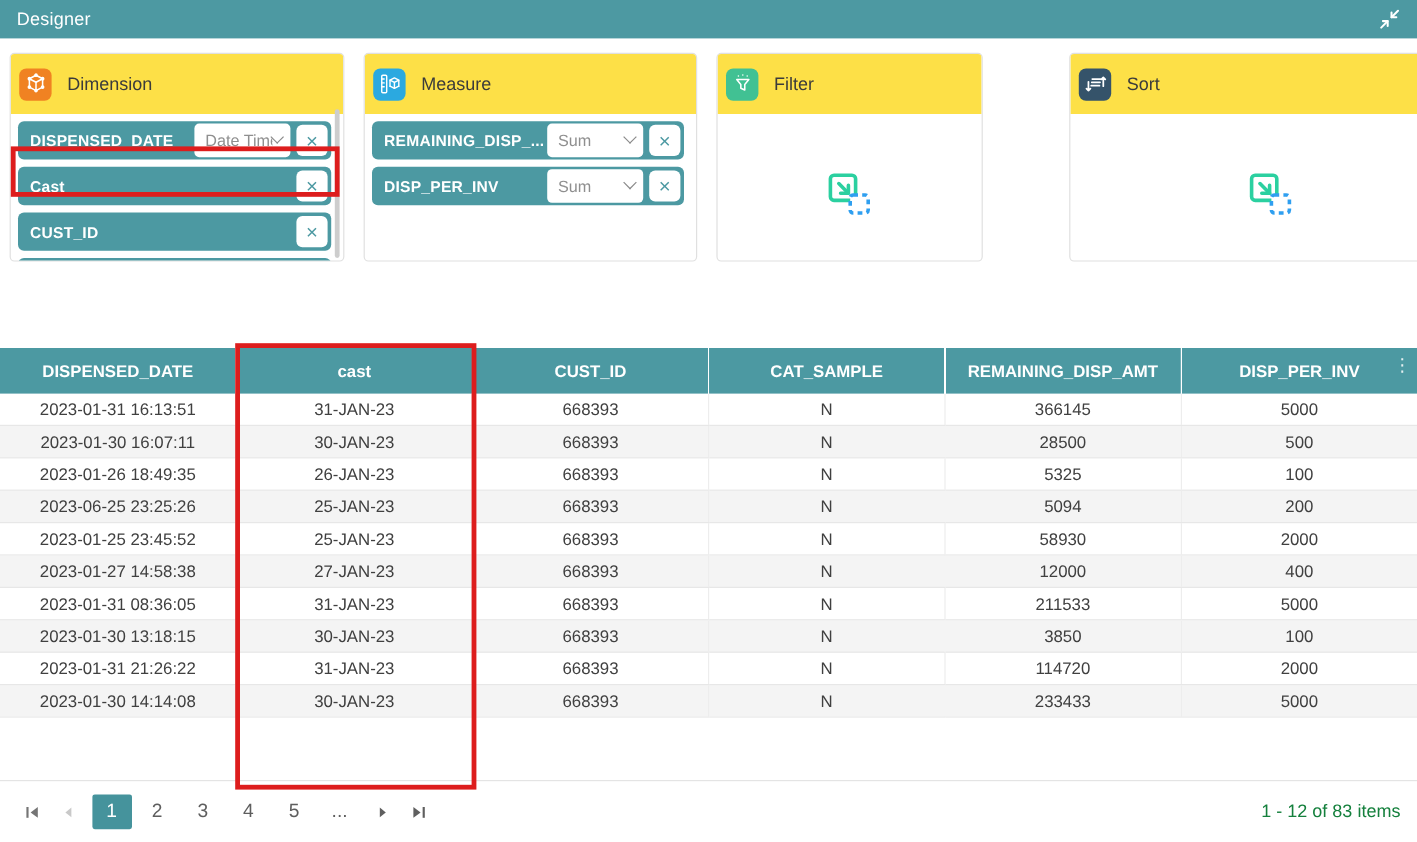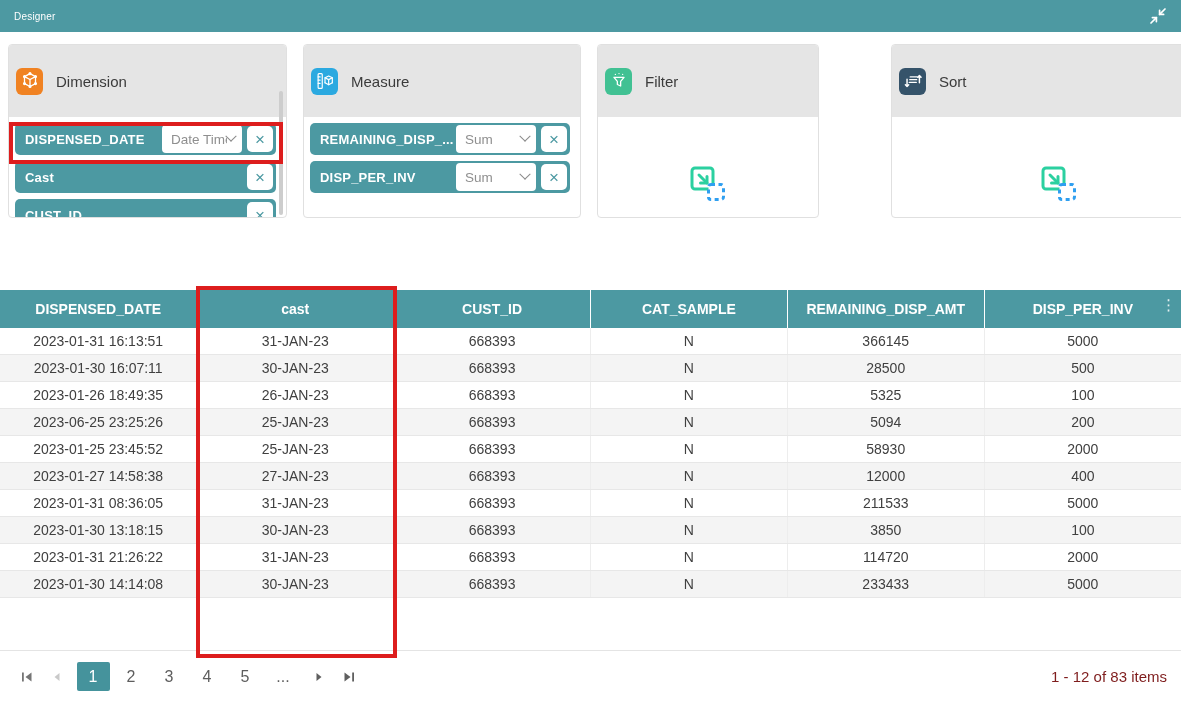--- a/index.html
+++ b/index.html
@@ -2,31 +2,31 @@
 <html><head>
 <meta charset="utf-8">
 <style>
   html,body{margin:0;padding:0;background:#fff;}
   .app{position:relative;width:1181px;height:702px;background:#fff;overflow:hidden;
        font-family:"Liberation Sans",sans-serif;}
 
   
   .topbar{position:absolute;left:0;top:0;width:100%;height:32px;background:#4d99a2;
           display:flex;align-items:center;padding:0 14px;box-sizing:border-box;color:#fff;}
-  .win-title{font-size:10px;letter-spacing:.2px;}
+  .win-title{font-size:15px;letter-spacing:.2px;}
   .collapse-btn{margin-left:auto;cursor:pointer;display:flex;align-items:center;}
 
   
   .card{position:absolute;top:44px;height:174px;background:#fff;border:1px solid #e0e0e0;
         border-radius:4px;box-sizing:border-box;overflow:hidden;}
   .card-dimension{left:8px;width:279px;}
   .card-measure{left:303px;width:278px;}
   .card-filter{left:597px;width:222px;}
   .card-sort{left:891px;width:336px;}
-  .card-head{height:40px;background:#e5e5e5;display:flex;align-items:center;gap:13px;padding:16px 7px;}
+  .card-head{height:40px;background:#fde047;display:flex;align-items:center;gap:13px;padding:5px 7px;}
   .chead-icon{width:27px;height:27px;border-radius:6px;display:flex;align-items:center;
               justify-content:center;flex:none;}
   .icon-dimension{background:#f08222;}
   .icon-measure{background:#2ba9e0;}
   .icon-filter{background:#41c193;}
   .icon-sort{background:#35536a;}
   .card-title{font-size:15px;color:#3b3b3b;}
 
   .chip-list{position:relative;padding:6px 10px 0 6px;display:flex;flex-direction:column;
              gap:6px;height:134px;box-sizing:border-box;overflow:hidden;}
@@ -62,21 +62,21 @@
 
   
   .pager{position:absolute;left:0;top:650px;width:100%;height:52px;background:#fff;
          border-top:1px solid #e4e4e4;display:flex;align-items:center;padding:0 14px;
          box-sizing:border-box;gap:4px;}
   .nav-btn{width:26px;height:26px;display:flex;align-items:center;justify-content:center;cursor:pointer;}
   .pages{display:flex;align-items:center;}
   .page{min-width:29px;height:29px;display:flex;align-items:center;justify-content:center;
         font-size:16px;color:#5e5e5e;cursor:pointer;border-radius:2px;margin:0 2.5px;padding:0 2px;}
   .page.active{background:#45939c;color:#fff;}
-  .pager-status{margin-left:auto;color:#7f1d1d;font-size:15px;}
+  .pager-status{margin-left:auto;color:#15803d;font-size:15px;}
 
   
   .hl{position:absolute;border:4px solid #dd1d1d;box-sizing:border-box;pointer-events:none;z-index:5;}
   .hl-chip{left:9px;top:122px;width:274px;height:42px;}
   .hl-col{left:196px;top:286px;width:201px;height:372px;}
 </style>
 </head>
 <body>
 
 <div class="app">

